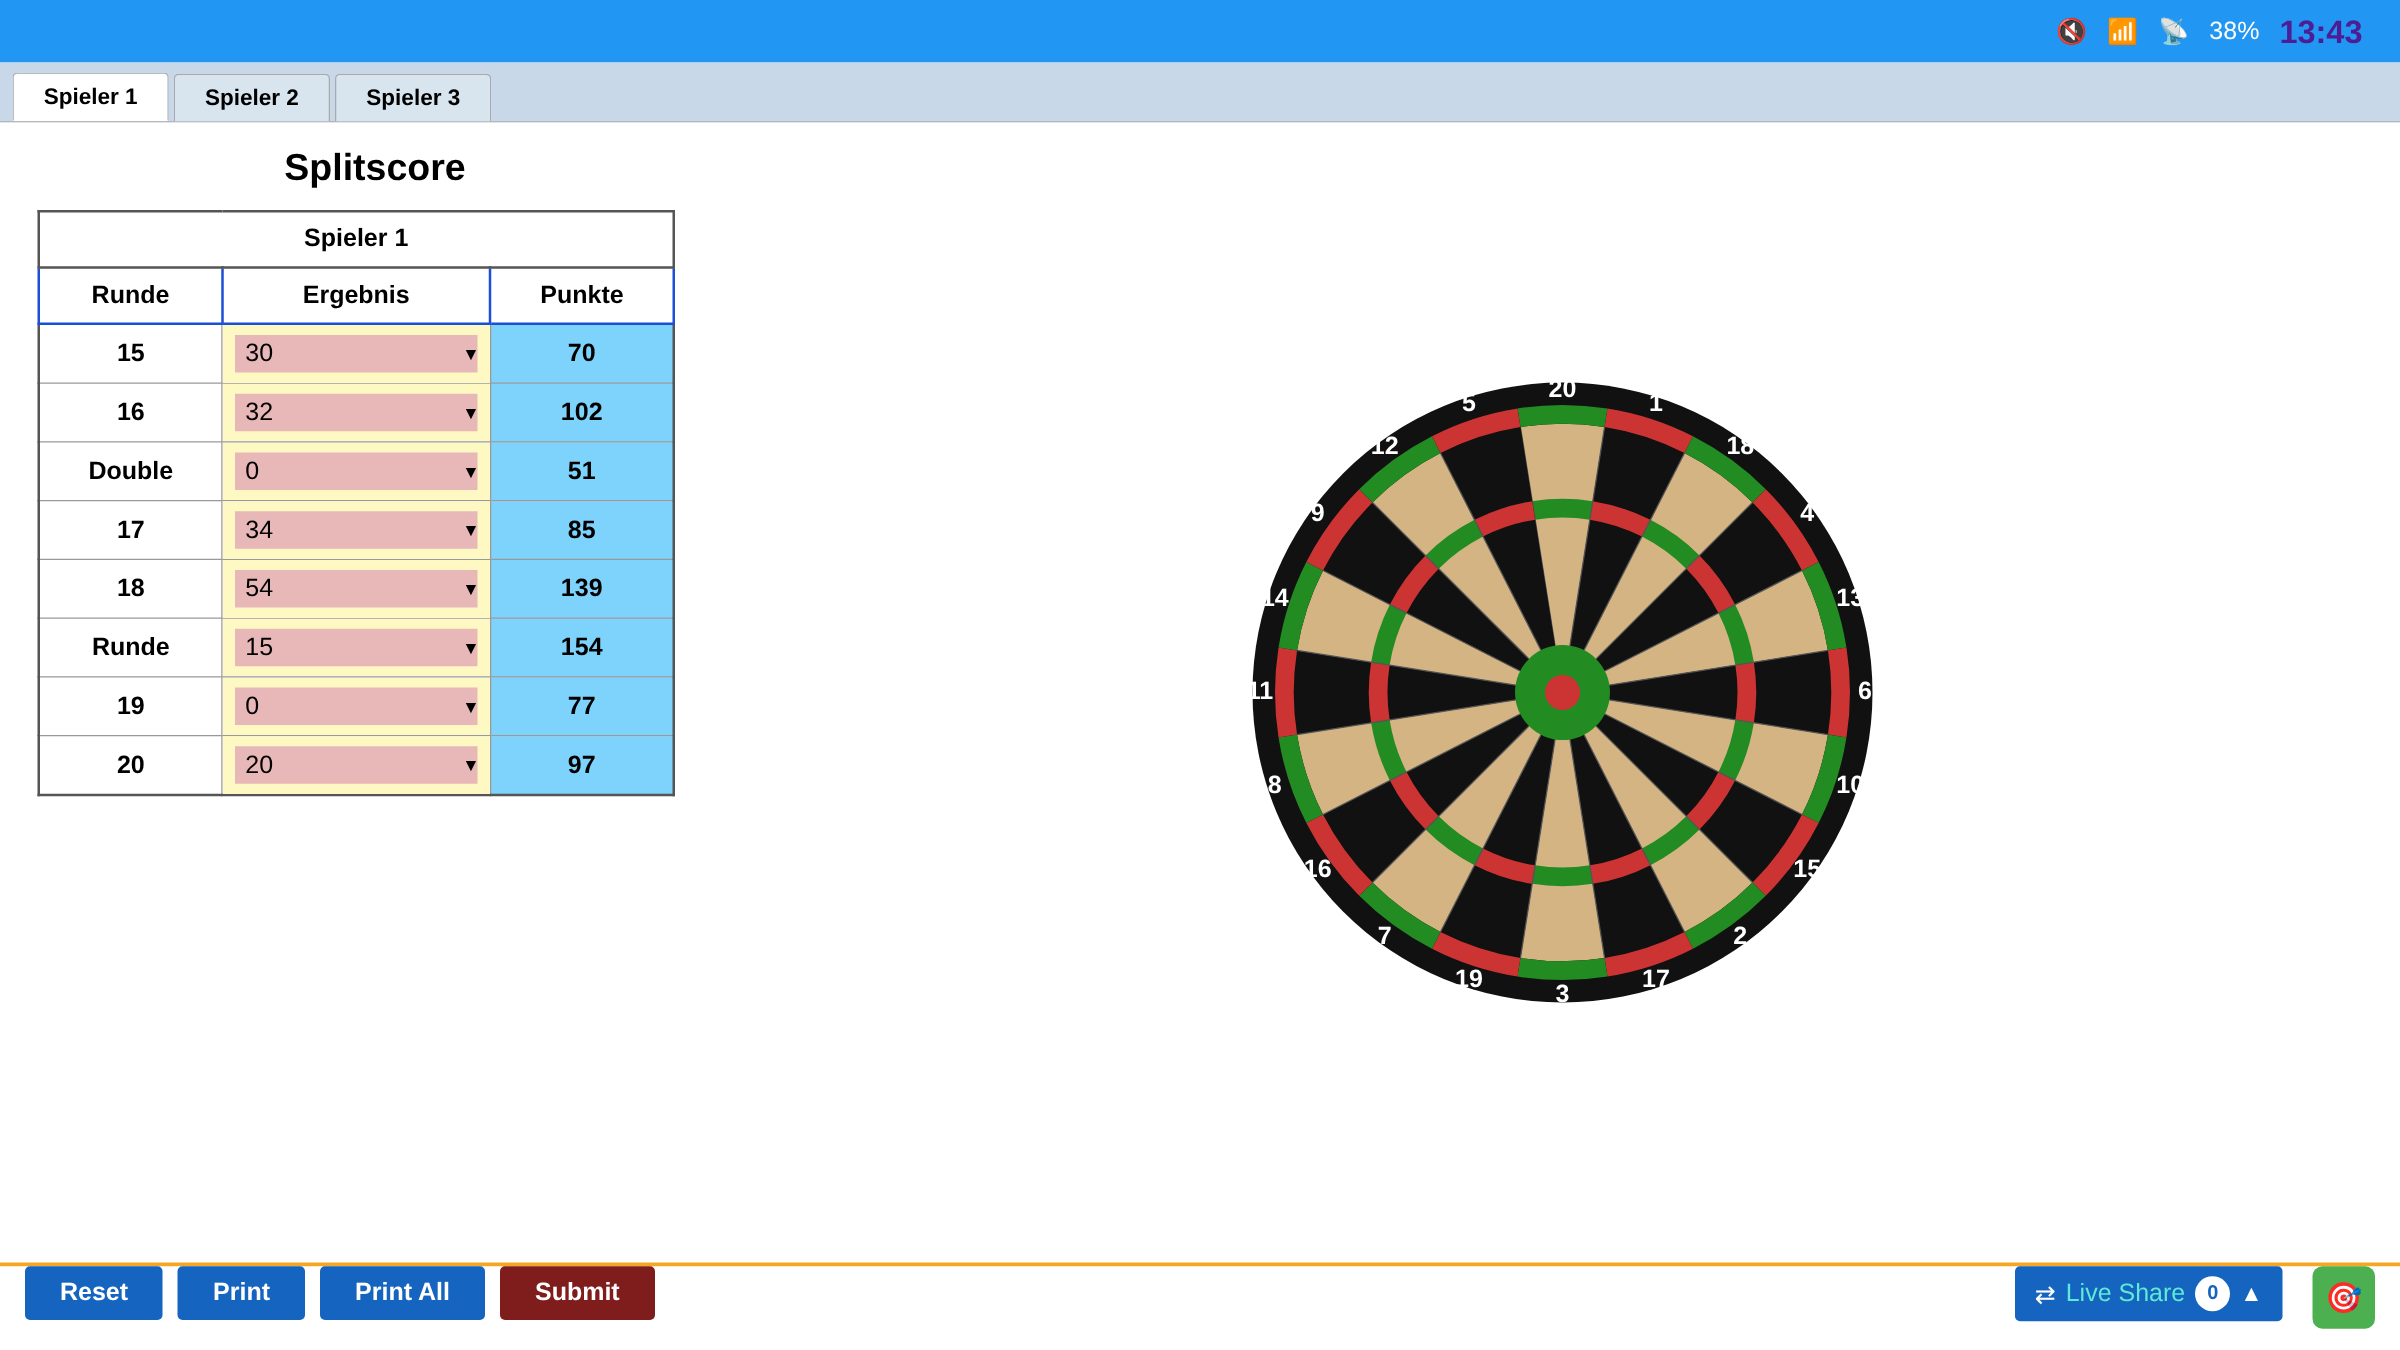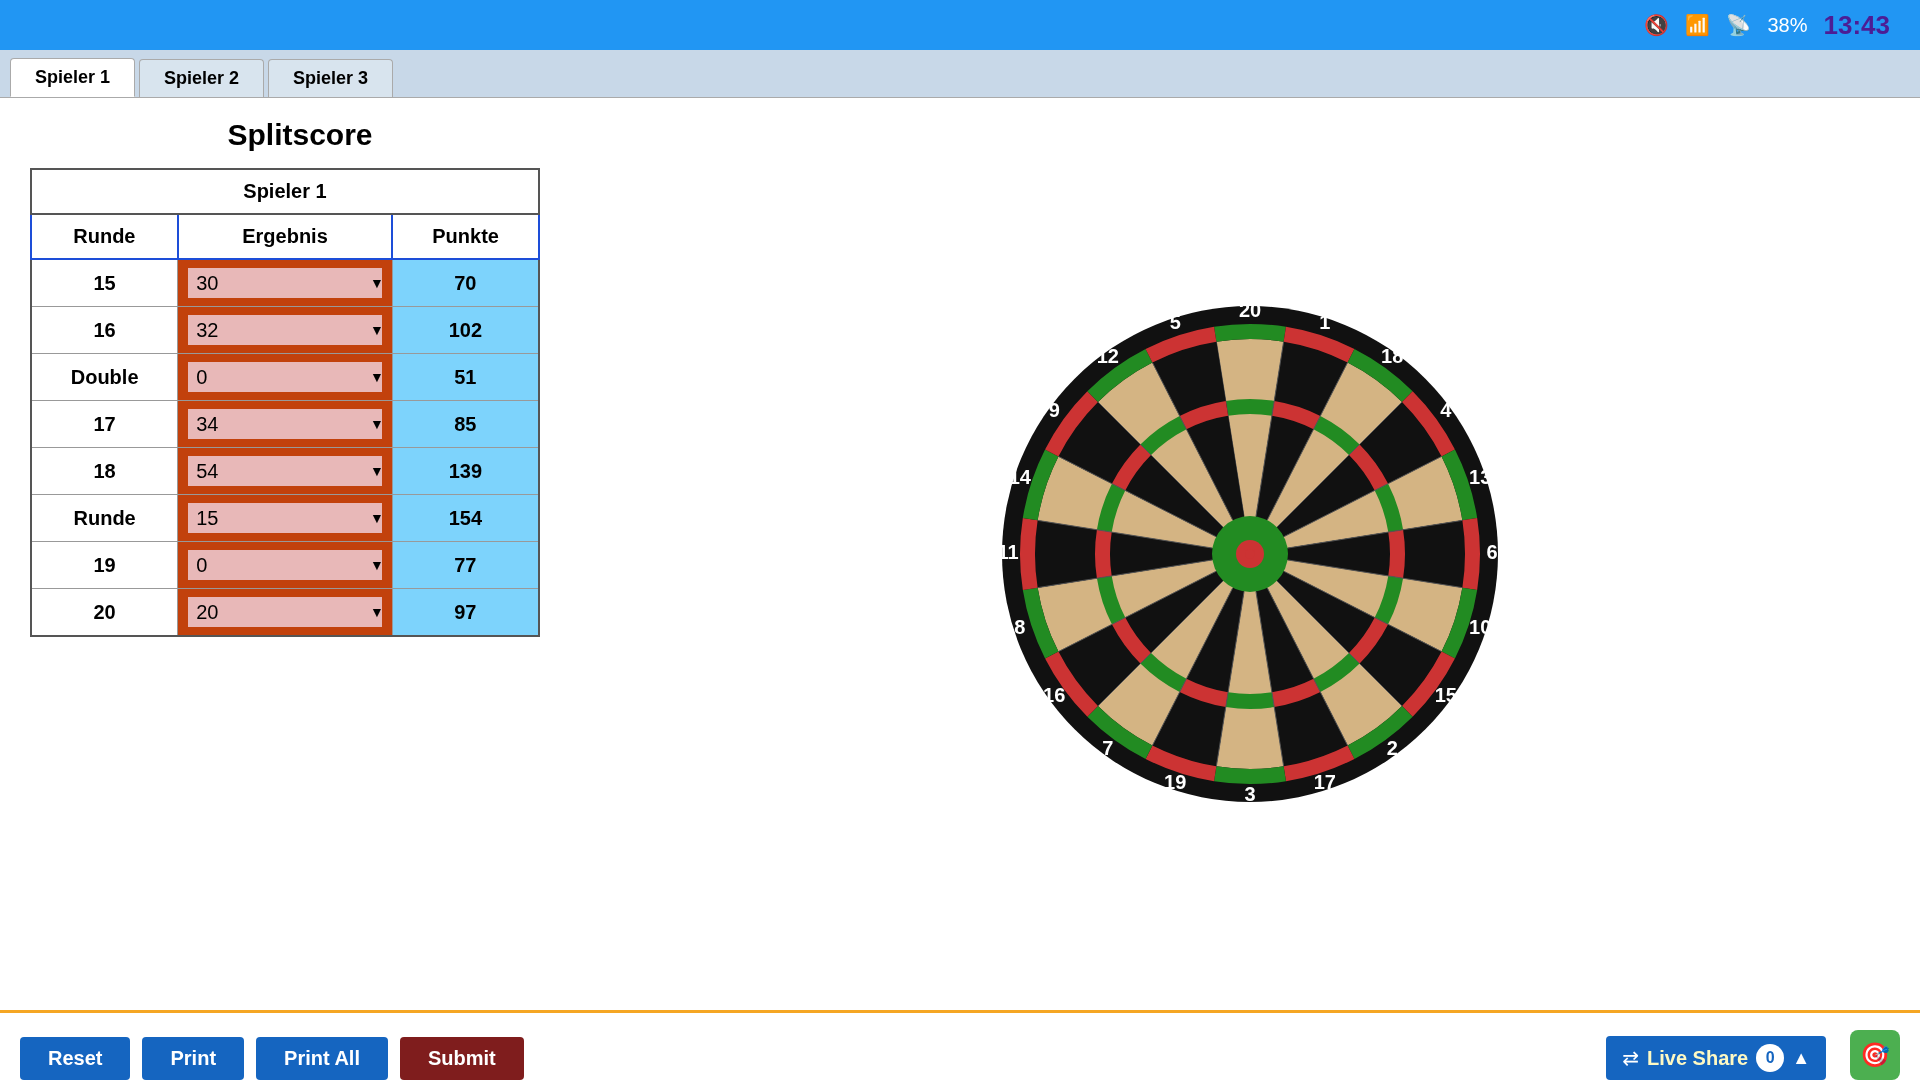--- a/index.html
+++ b/index.html
@@ -115,21 +115,21 @@
       padding: 8px 10px;
     }
 
     .runde-cell {
       font-weight: bold;
       background: #fff;
       width: 130px;
     }
 
     .ergebnis-cell {
-      background: #c2410c;
+      background: #fef9c3;
       width: 190px;
       position: relative;
     }
 
     .ergebnis-select {
       width: 100%;
       background: #e8b8b8;
       border: none;
       font-size: 20px;
       appearance: none;
@@ -168,21 +168,21 @@
       height: 520px;
     }
 
     
     #bottom-bar {
       width: 100%;
       height: 70px;
       background: #fff;
       border-top: 3px solid #f5a623;
       display: flex;
-      align-items: flex-end;
+      align-items: flex-start;
       padding: 0 20px;
       gap: 12px;
     }
 
     .btn {
       padding: 10px 28px;
       font-size: 20px;
       border: none;
       border-radius: 4px;
       cursor: pointer;
@@ -203,23 +203,23 @@
       display: flex;
       align-items: center;
       gap: 8px;
       background: #1565C0;
       border-radius: 4px;
       padding: 8px 16px;
       cursor: pointer;
     }
 
     #live-share-text {
-      color: #fef9c3;
-      font-size: 20px;
-      font-weight: bold;
+      color: #5eead4;
+      font-size: 20px;
+      font-weight: normal;
     }
 
     #live-share-badge {
       background: #fff;
       color: #1565C0;
       border-radius: 50%;
       width: 28px;
       height: 28px;
       display: flex;
       align-items: center;

